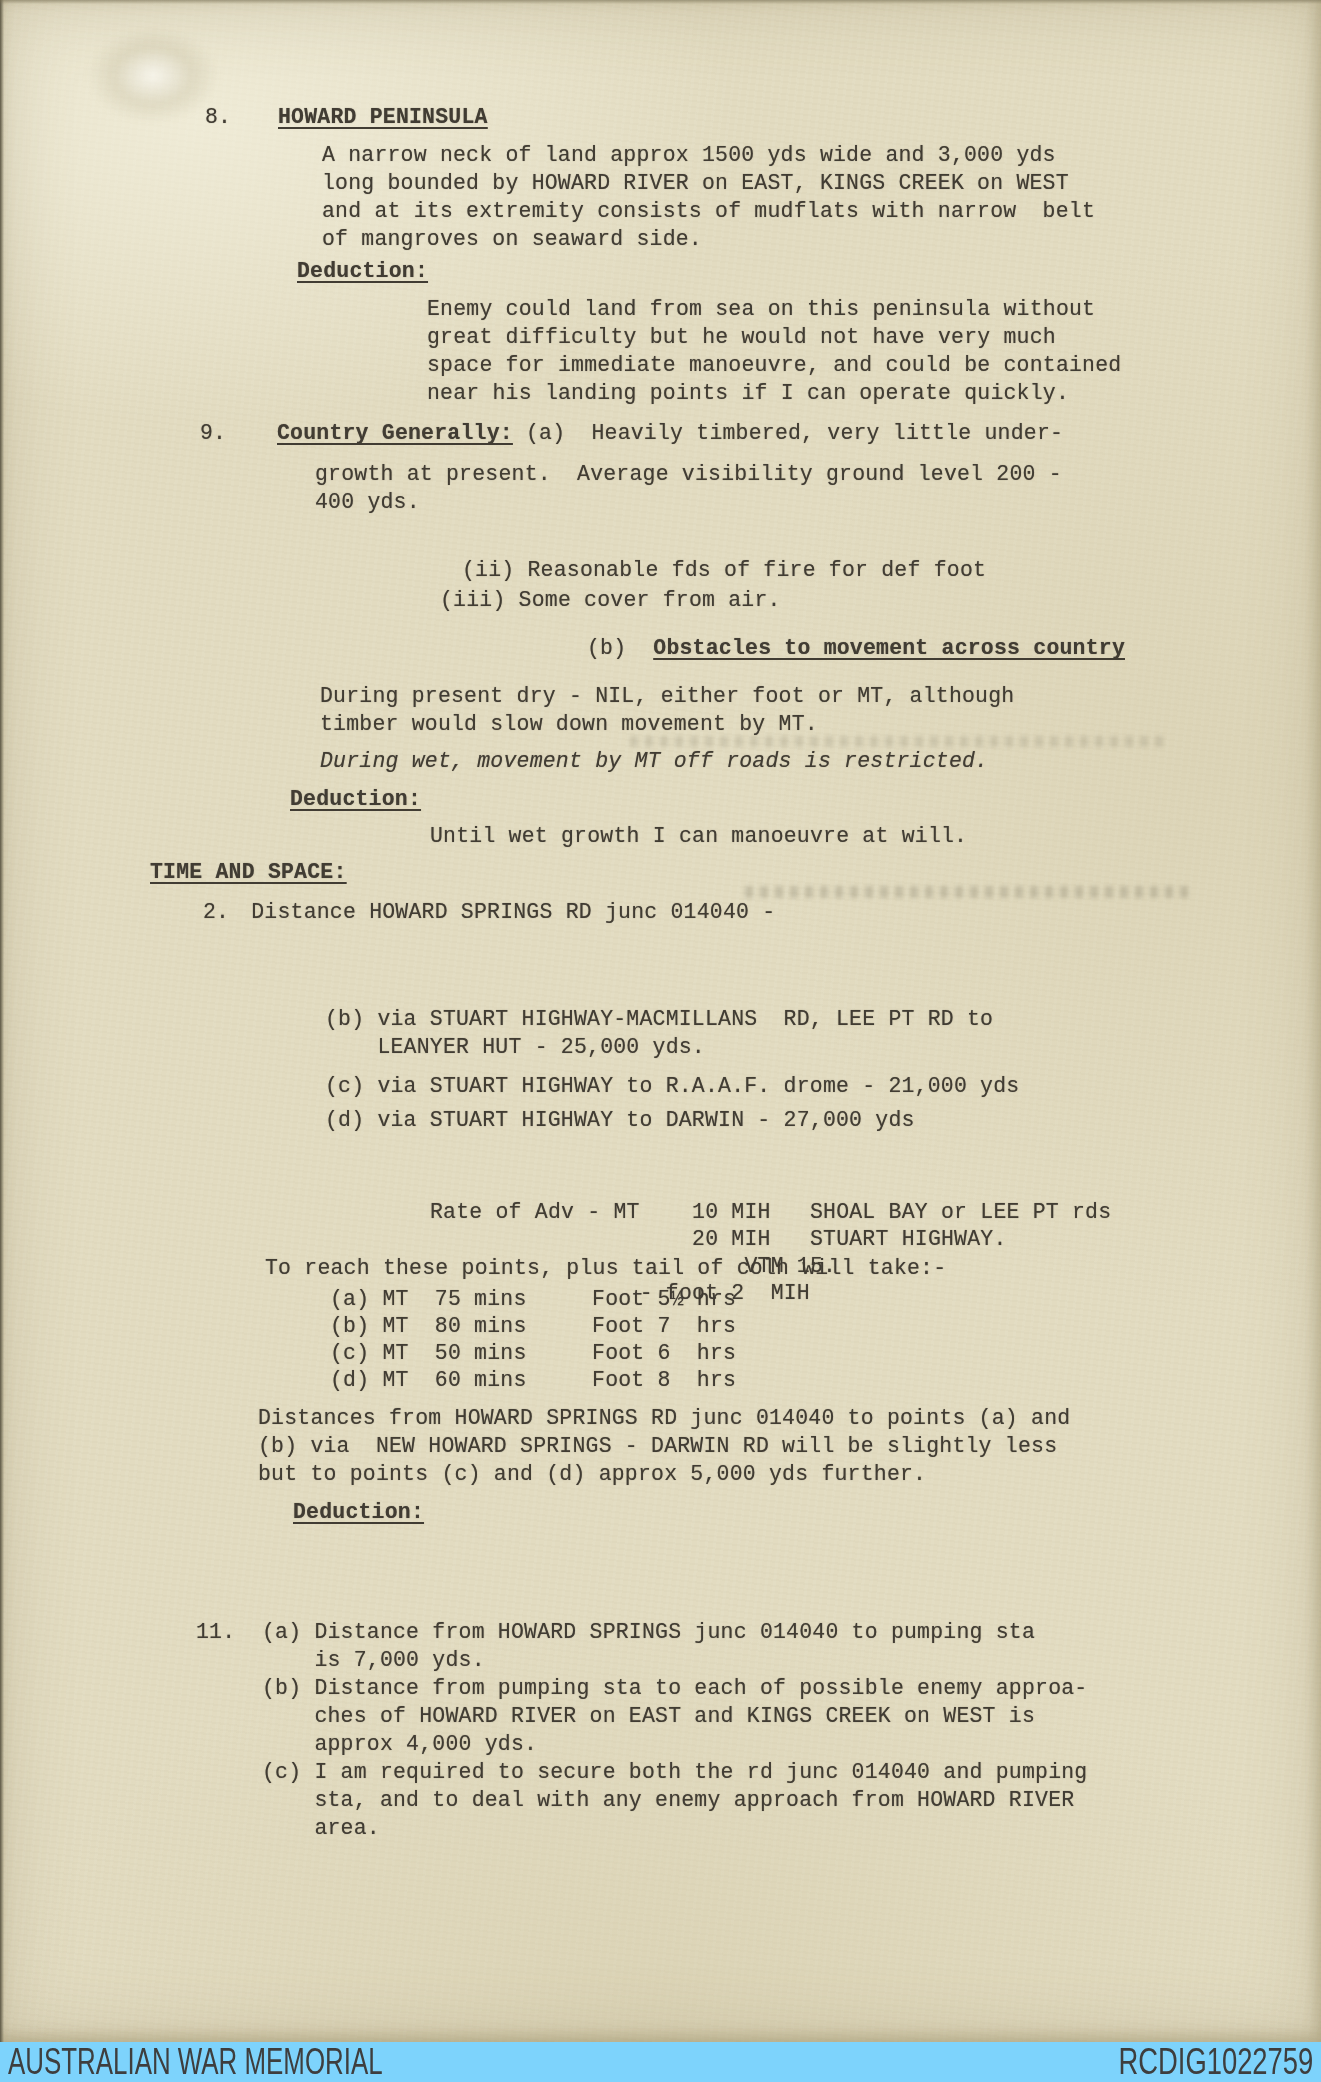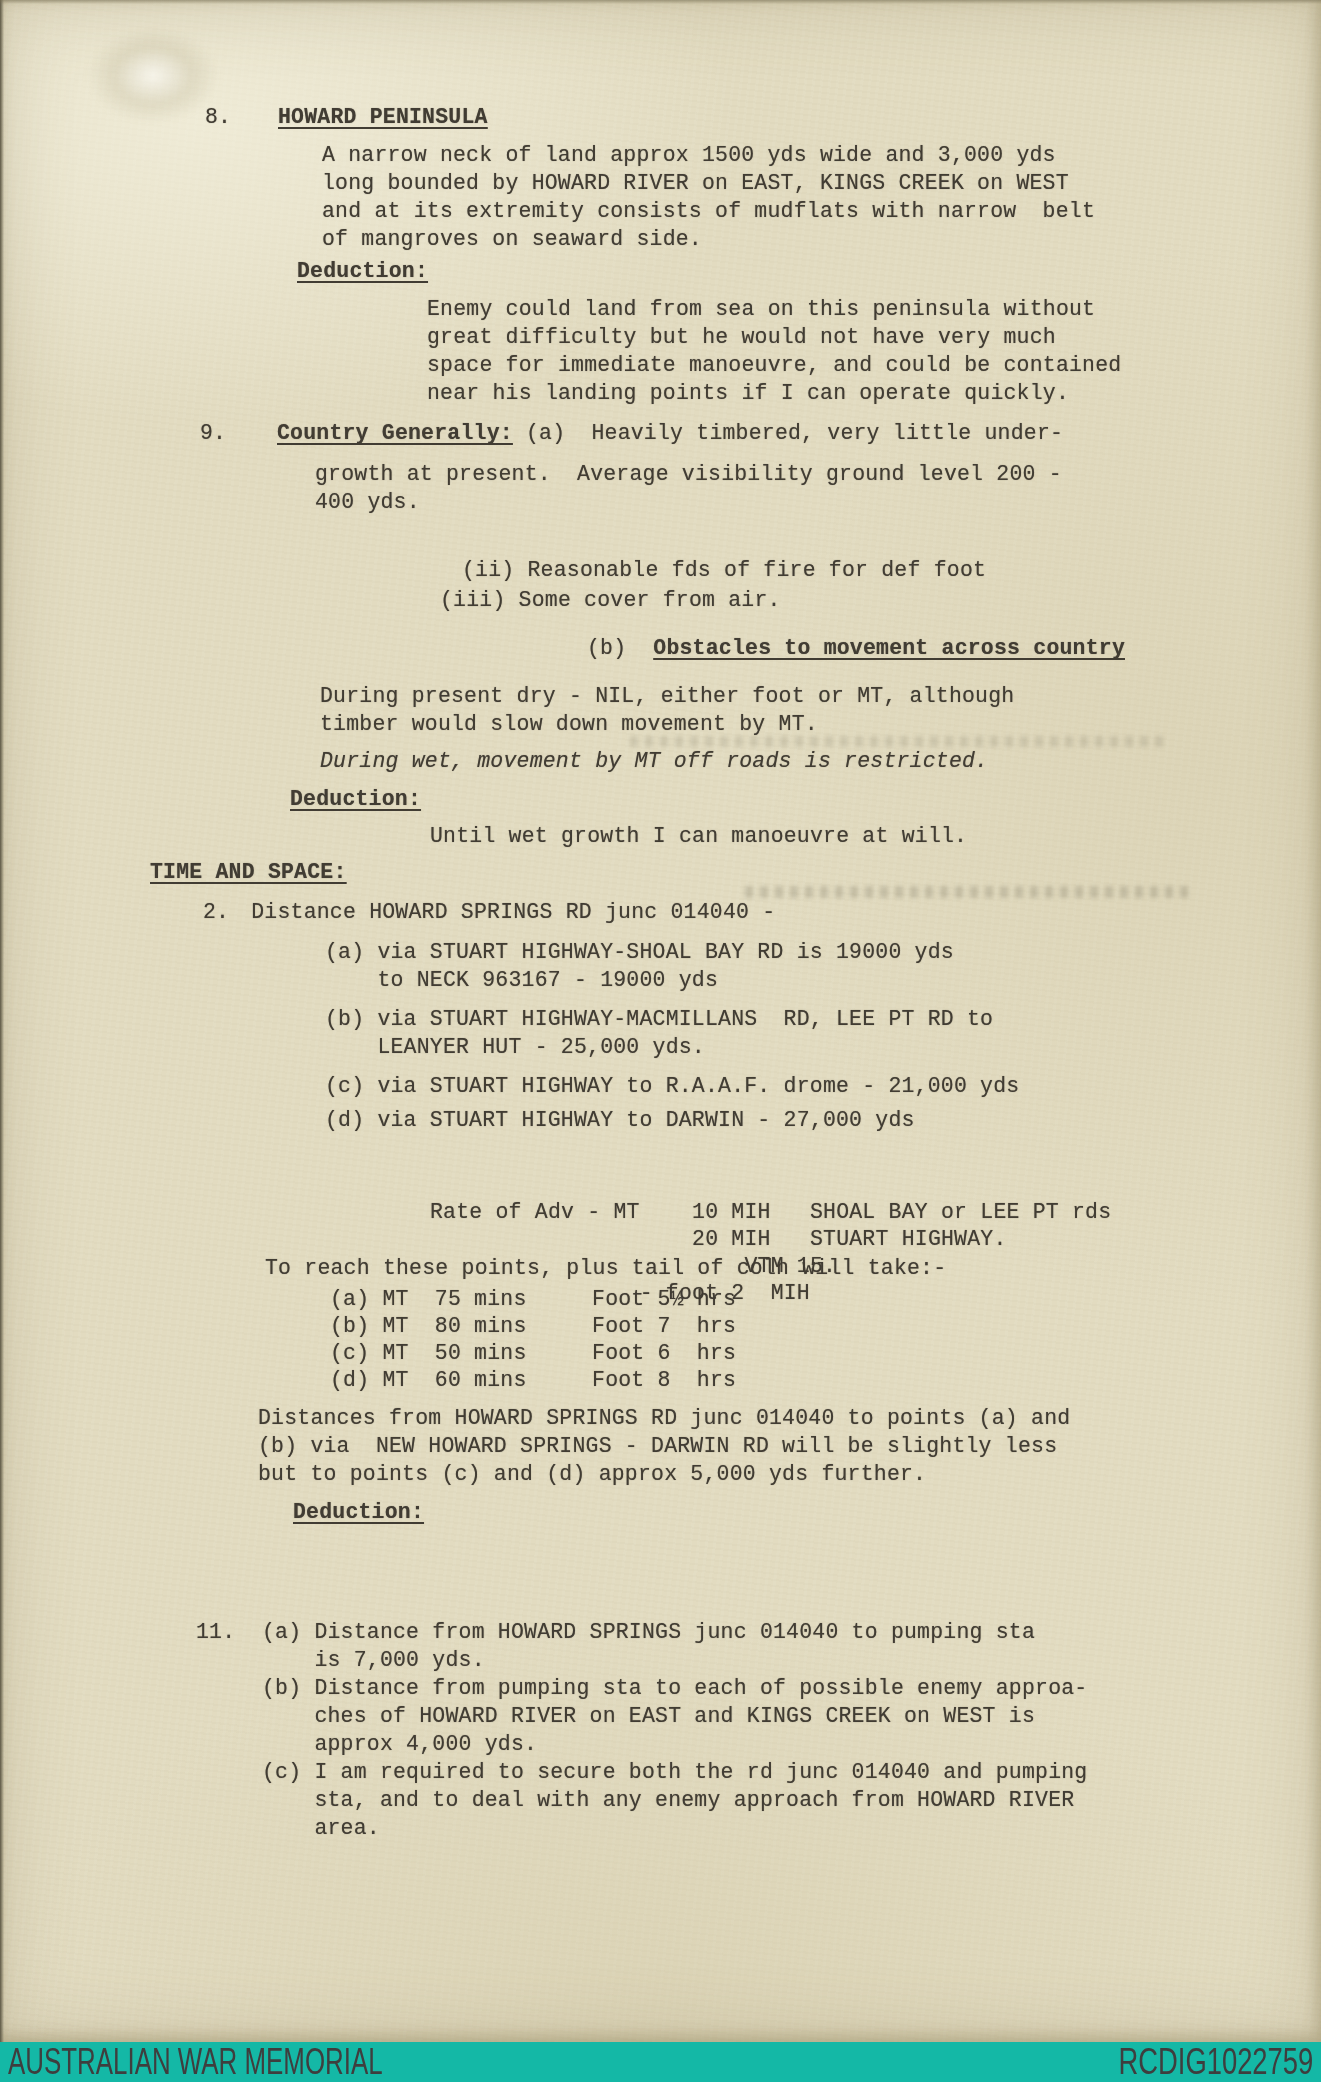--- a/index.html
+++ b/index.html
@@ -23,21 +23,21 @@
   .t{position:absolute;white-space:pre;font-size:21.5px;line-height:28px;letter-spacing:0.2px;
      color:#413c33;text-shadow:0 0 1px rgba(62,56,46,0.55);}
   .tight{line-height:27px;}
   .u{font-weight:bold;text-decoration:underline;text-decoration-thickness:2px;text-underline-offset:4px;}
   
   .bleed{position:absolute;filter:blur(2px);
      background:repeating-linear-gradient(90deg,#7a745f 0 8px,rgba(0,0,0,0) 8px 15px);}
   .crease{position:absolute;filter:blur(3px);
      background:radial-gradient(closest-side, rgba(255,255,255,0.55), rgba(160,150,115,0.18) 60%, rgba(0,0,0,0));}
   
-  #footer{position:absolute;left:0;bottom:0;width:1321px;height:40px;background:#14b8a6;
+  #footer{position:absolute;left:0;bottom:0;width:1321px;height:40px;background:#7dd3fc;
      display:flex;align-items:center;justify-content:space-between;box-sizing:border-box;padding:0 8px;}
   .ftxt{font-family:"Liberation Sans","DejaVu Sans",sans-serif;font-size:37px;color:#3e3e3e;
      font-weight:400;line-height:40px;}
   #f-left{transform:scaleX(0.70);transform-origin:0 50%;}
   #f-right{transform:scaleX(0.74);transform-origin:100% 50%;}
 </style>
 </head>
 <body>
 
 <div id="shot">
@@ -69,22 +69,20 @@
     <div class="t" style="left:440px;top:586px;">(iii) Some cover from air.</div>
     <div class="t" style="left:587px;top:634px;"><span>(b)</span><span class="u" style="margin-left:27px;">Obstacles to movement across country</span></div>
     <div class="t" style="left:320px;top:682px;">During present dry - NIL, either foot or MT, although
 timber would slow down movement by MT.</div>
     <div class="t" style="left:320px;top:747px;font-style:italic;">During wet, movement by MT off roads is restricted.</div>
     <div class="t" style="left:290px;top:785px;"><span class="u">Deduction:</span></div>
     <div class="t" style="left:430px;top:822px;">Until wet growth I can manoeuvre at will.</div>
 
     <div class="t" style="left:150px;top:858px;"><span class="u">TIME AND SPACE:</span></div>
     <div class="t" style="left:203px;top:898px;"><span>2.</span><span style="margin-left:22px;">Distance HOWARD SPRINGS RD junc 014040 -</span></div>
-    <div class="t" style="left:325px;top:938px;">(a) via STUART HIGHWAY-SHOAL BAY RD is 19000 yds
-    to NECK 963167 - 19000 yds</div>
     <div class="t" style="left:325px;top:1005px;">(b) via STUART HIGHWAY-MACMILLANS  RD, LEE PT RD to
     LEANYER HUT - 25,000 yds.</div>
     <div class="t" style="left:325px;top:1072px;">(c) via STUART HIGHWAY to R.A.A.F. drome - 21,000 yds</div>
     <div class="t" style="left:325px;top:1106px;">(d) via STUART HIGHWAY to DARWIN - 27,000 yds</div>
     <div class="t tight" style="left:430px;top:1199px;">Rate of Adv - MT    10 MIH   SHOAL BAY or LEE PT rds
                     20 MIH   STUART HIGHWAY.
                         VTM 15.
                 - foot 2  MIH</div>
     <div class="t" style="left:265px;top:1254px;">To reach these points, plus tail of coln will take:-</div>
     <div class="t tight" style="left:330px;top:1286px;">(a) MT  75 mins     Foot 5½ hrs

